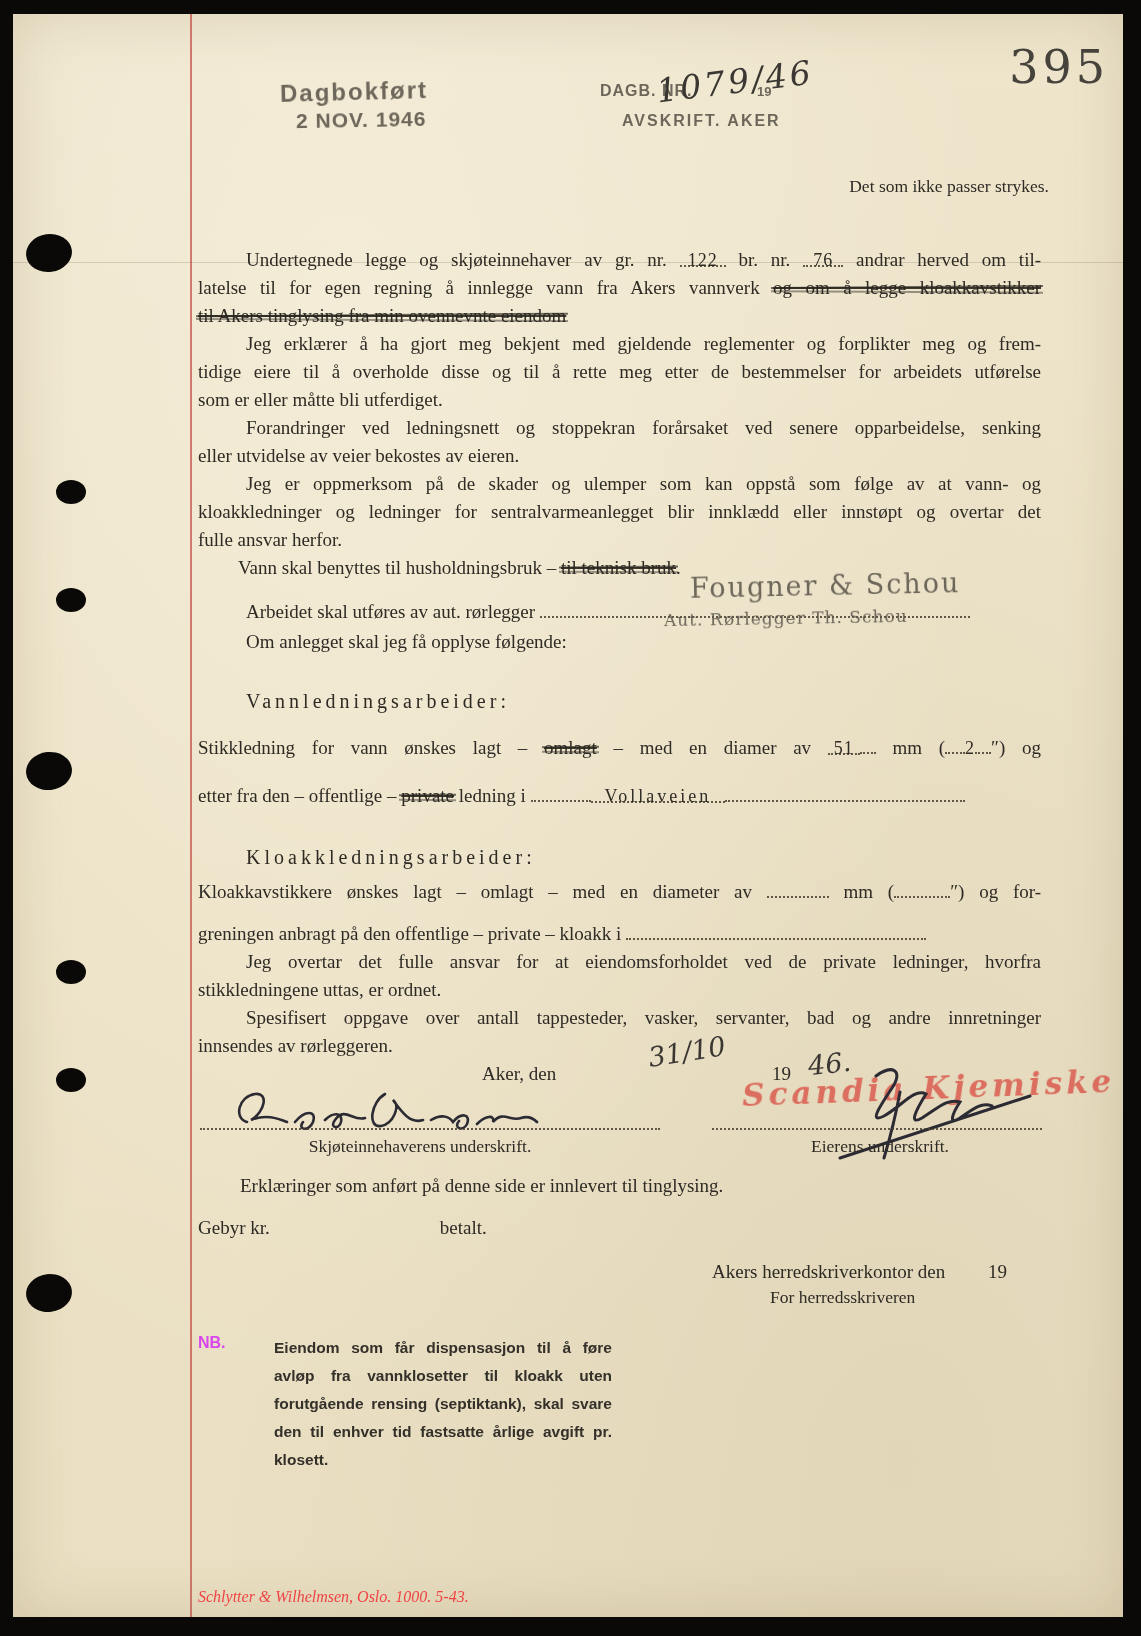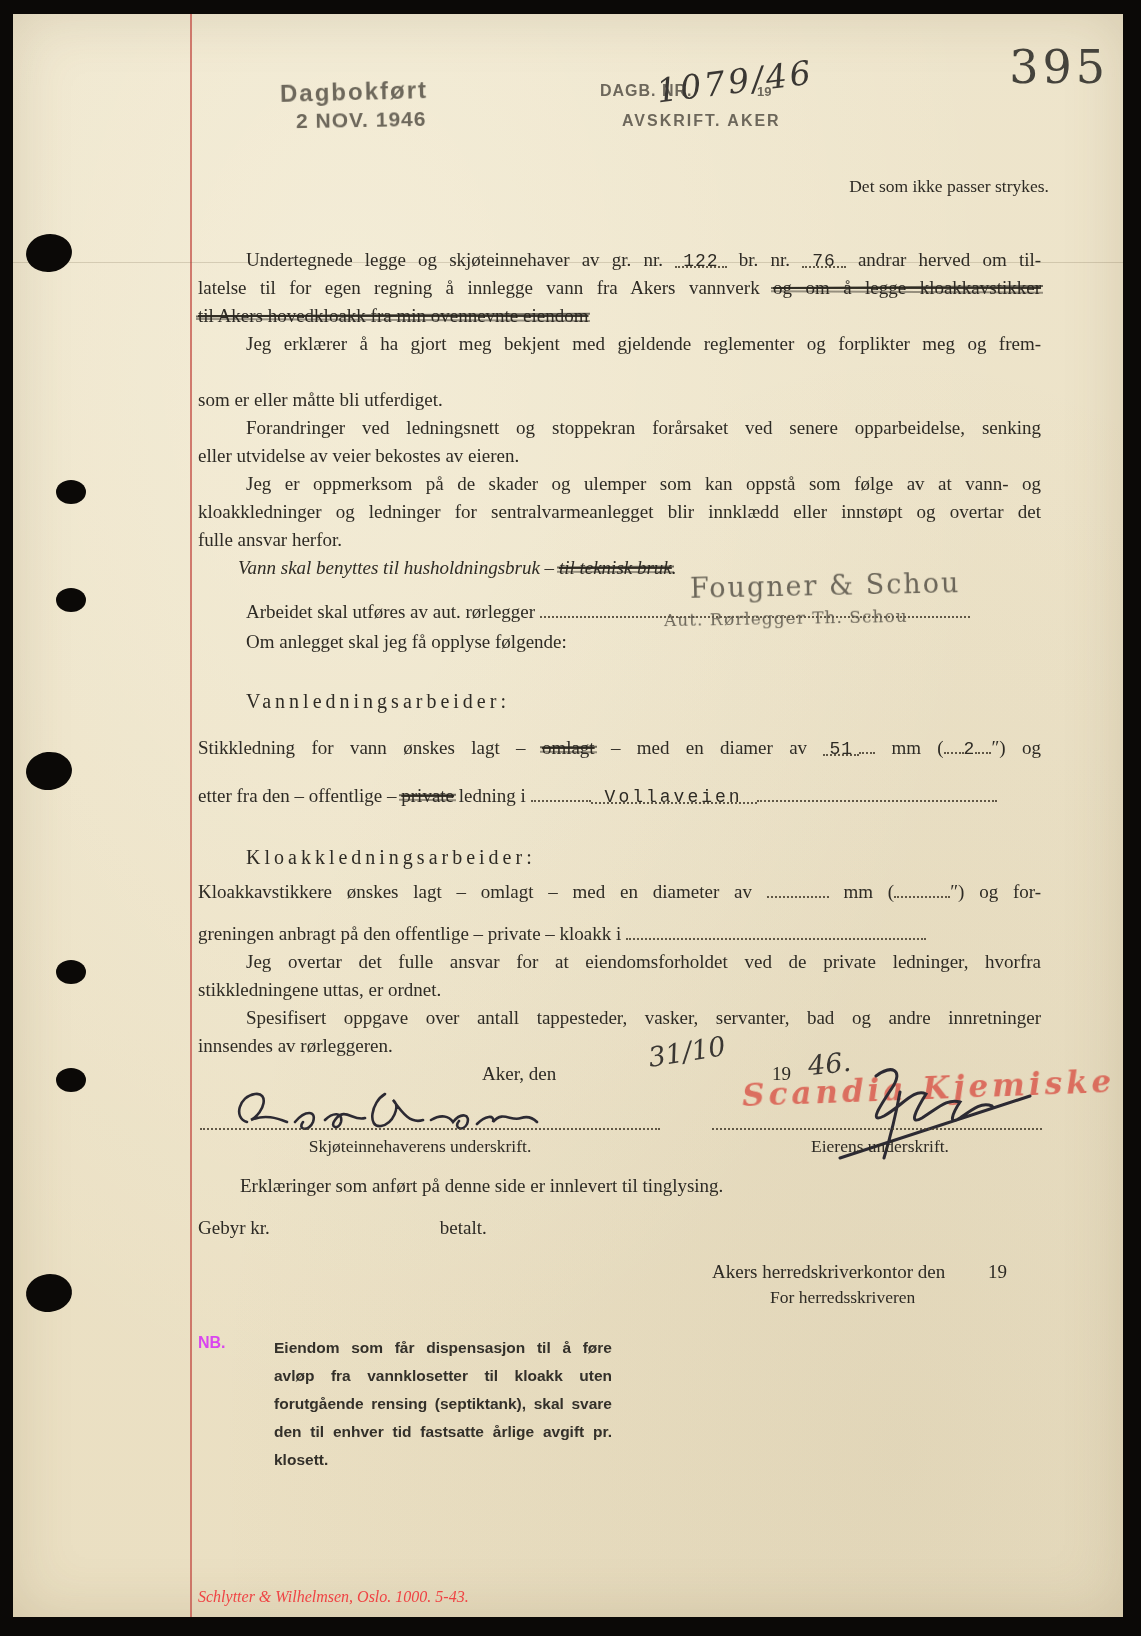--- a/index.html
+++ b/index.html
@@ -15,21 +15,21 @@
                background:#c4544b;opacity:.75;}
   .crease{position:absolute;left:13px;top:262px;width:1110px;height:1px;
           background:rgba(110,95,70,.22);}
   .hole{position:absolute;background:#0b0907;border-radius:50%;}
   
   .ln{position:absolute;left:198px;width:843px;font-size:19px;line-height:27px;
       text-align:justify;white-space:nowrap;}
   .ln.j{white-space:normal;text-align:justify;text-align-last:justify;}
   .ind{display:inline-block;width:48px;}
   .hdr{position:absolute;left:246px;font-size:20px;letter-spacing:4px;}
-  .typed{font-family:Liberation Mono, monospace;font-size:18px;
+  .typed{font-family:Liberation Serif, serif;font-size:18px;
          letter-spacing:1px;}
   .dots{display:inline-block;border-bottom:2px dotted rgba(72,64,48,.85);height:18px;
         vertical-align:baseline;}
   .xout{position:relative;text-decoration:line-through;
         text-decoration-thickness:1.5px;text-decoration-color:rgba(42,38,30,.9);}
   .xout::before{content:"";position:absolute;left:-2px;right:-2px;top:9px;height:2px;
         background:rgba(42,38,30,.65);transform:rotate(-.4deg);}
   .xout::after{content:"";position:absolute;left:-2px;right:-2px;top:14px;height:2px;
         background:rgba(42,38,30,.45);transform:rotate(.3deg);}
   
@@ -89,29 +89,30 @@
   </div>
   <div class="stamp-gray" style="left:622px;top:112px;font-size:16px;letter-spacing:2px;">
     <span>AVSKRIFT. AKER</span>
   </div>
   <div class="hand" style="left:656px;top:62px;font-size:33px;transform:rotate(-7deg);letter-spacing:3px;">
     <span>1079/46</span>
   </div>
 
   <div class="ln j" style="top:246px;"><span class="ind"></span><span>Undertegnede legge og skjøteinnehaver av gr. nr.</span> <span class="typed dots" style="padding:0 8px;">122</span> <span>br. nr.</span> <span class="typed dots" style="padding:0 10px;">76</span> <span>andrar herved om til-</span></div>
   <div class="ln j" style="top:274px;"><span>latelse til for egen regning å innlegge vann fra Akers vannverk</span> <span class="xout">og om å legge kloakkavstikker</span></div>
-  <div class="ln" style="top:302px;"><span class="xout">til Akers hovedkloakk fra min ovennevnte eiendom</span></div>
+  <div class="ln" style="top:302px;"><span class="xout">til Akers tinglysing fra min ovennevnte eiendom</span></div>
   <div class="ln j" style="top:330px;"><span class="ind"></span><span>Jeg erklærer å ha gjort meg bekjent med gjeldende reglementer og forplikter meg og frem-</span></div>
+  <div class="ln j" style="top:358px;"><span>tidige eiere til å overholde disse og til å rette meg etter de bestemmelser for arbeidets utførelse</span></div>
   <div class="ln j" style="top:414px;"><span class="ind"></span><span>Forandringer ved ledningsnett og stoppekran forårsaket ved senere opparbeidelse, senking</span></div>
   <div class="ln" style="top:386px;"><span>som er eller måtte bli utferdiget.</span></div>
   <div class="ln" style="top:442px;"><span>eller utvidelse av veier bekostes av eieren.</span></div>
   <div class="ln j" style="top:470px;"><span class="ind"></span><span>Jeg er oppmerksom på de skader og ulemper som kan oppstå som følge av at vann- og</span></div>
   <div class="ln j" style="top:498px;"><span>kloakkledninger og ledninger for sentralvarmeanlegget blir innklædd eller innstøpt og overtar det</span></div>
   <div class="ln" style="top:526px;"><span>fulle ansvar herfor.</span></div>
-  <div class="ln" style="top:554px;left:238px;font-style:italic;"><span>Vann skal benyttes til husholdningsbruk –</span> <span class="xout">til teknisk bruk</span><span>.</span></div>
+  <div class="ln" style="top:554px;left:238px;"><span>Vann skal benyttes til husholdningsbruk –</span> <span class="xout">til teknisk bruk</span><span>.</span></div>
 
   <div class="ln" style="top:598px;left:246px;width:795px;"><span>Arbeidet skal utføres av aut. rørlegger</span> <span class="dots" style="width:430px;"></span></div>
   <div class="stamp-gray" style="left:690px;top:570px;font-size:27px;letter-spacing:2px;font-weight:normal;transform:rotate(-1.2deg);font-family:'DejaVu Serif',serif;"><span>Fougner &amp; Schou</span></div>
   <div class="stamp-gray" style="left:664px;top:608px;font-size:17px;letter-spacing:1px;font-weight:normal;transform:rotate(-1deg);font-family:'DejaVu Serif',serif;"><span>Aut. Rørlegger Th. Schou</span></div>
   <div class="ln" style="top:628px;left:246px;"><span>Om anlegget skal jeg få opplyse følgende:</span></div>
 
   <div class="hdr" style="top:690px;"><span>Vannledningsarbeider:</span></div>
   <div class="ln j" style="top:734px;"><span>Stikkledning for vann ønskes lagt –</span> <span class="xout">omlagt</span> <span>– med en diamer av</span> <span class="typed dots" style="padding:0 6px;">51</span><span class="dots" style="width:16px;"></span> <span>mm (</span><span class="dots" style="width:20px;"></span><span class="typed">2</span><span class="dots" style="width:16px;"></span><span>″) og</span></div>
   <div class="ln" style="top:782px;"><span>etter fra den – offentlige –</span> <span class="xout">private</span> <span>ledning i</span> <span class="dots" style="width:60px;"></span><span class="typed dots" style="padding:0 14px;letter-spacing:3px;">Vollaveien</span><span class="dots" style="width:240px;"></span></div>
 

